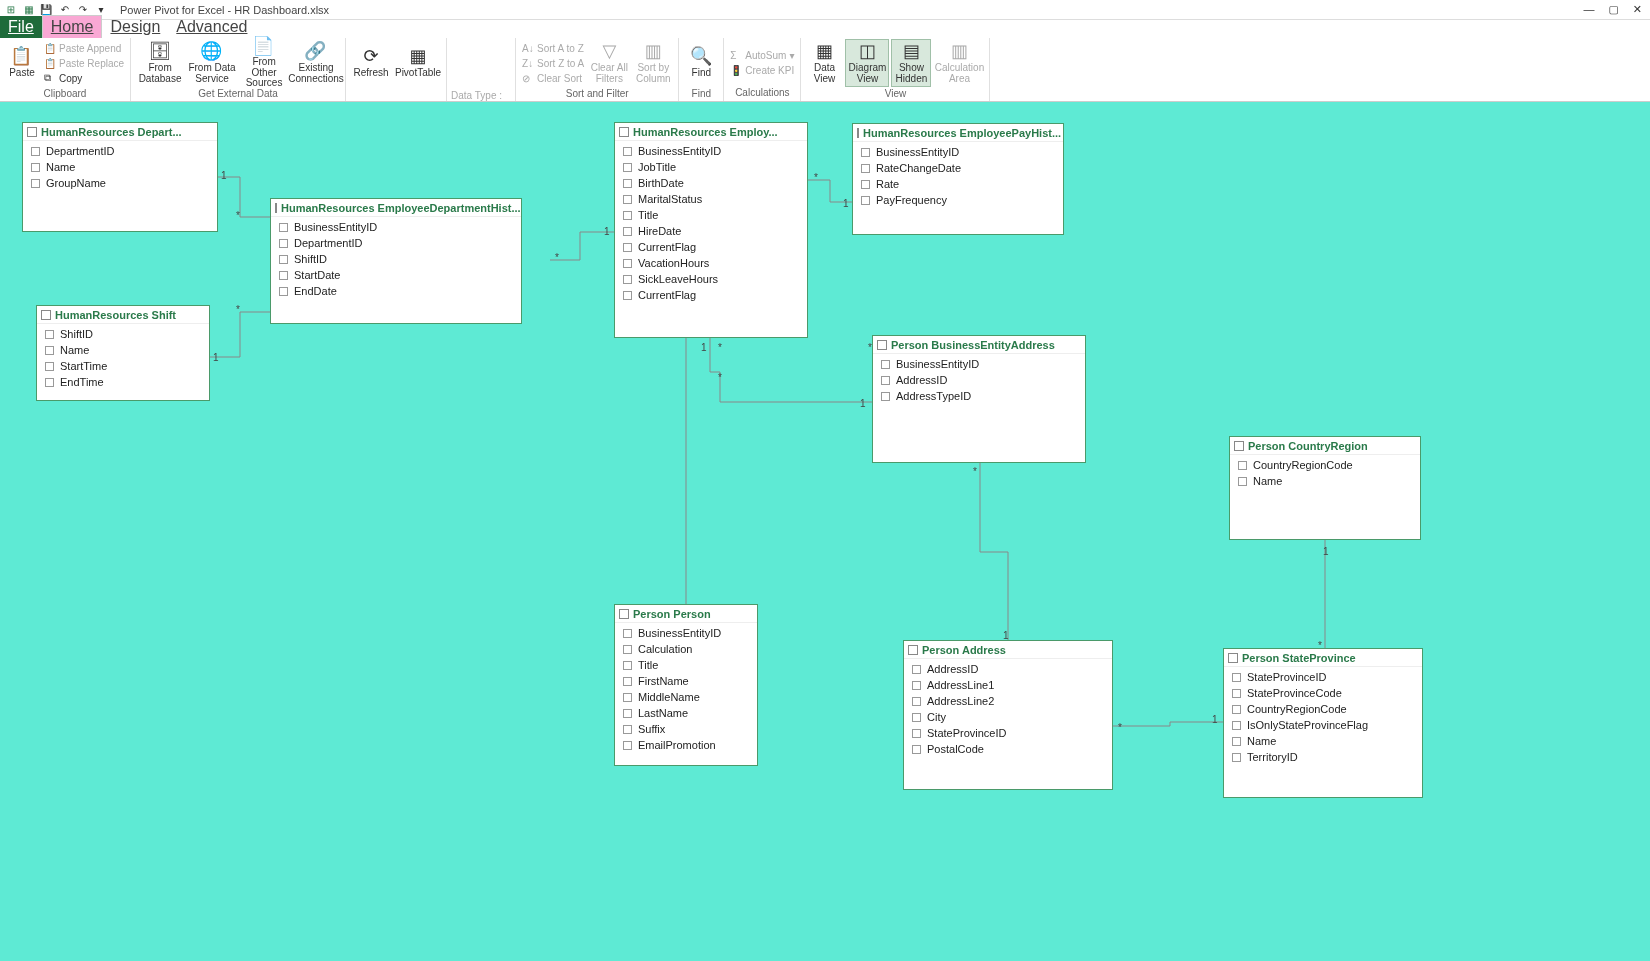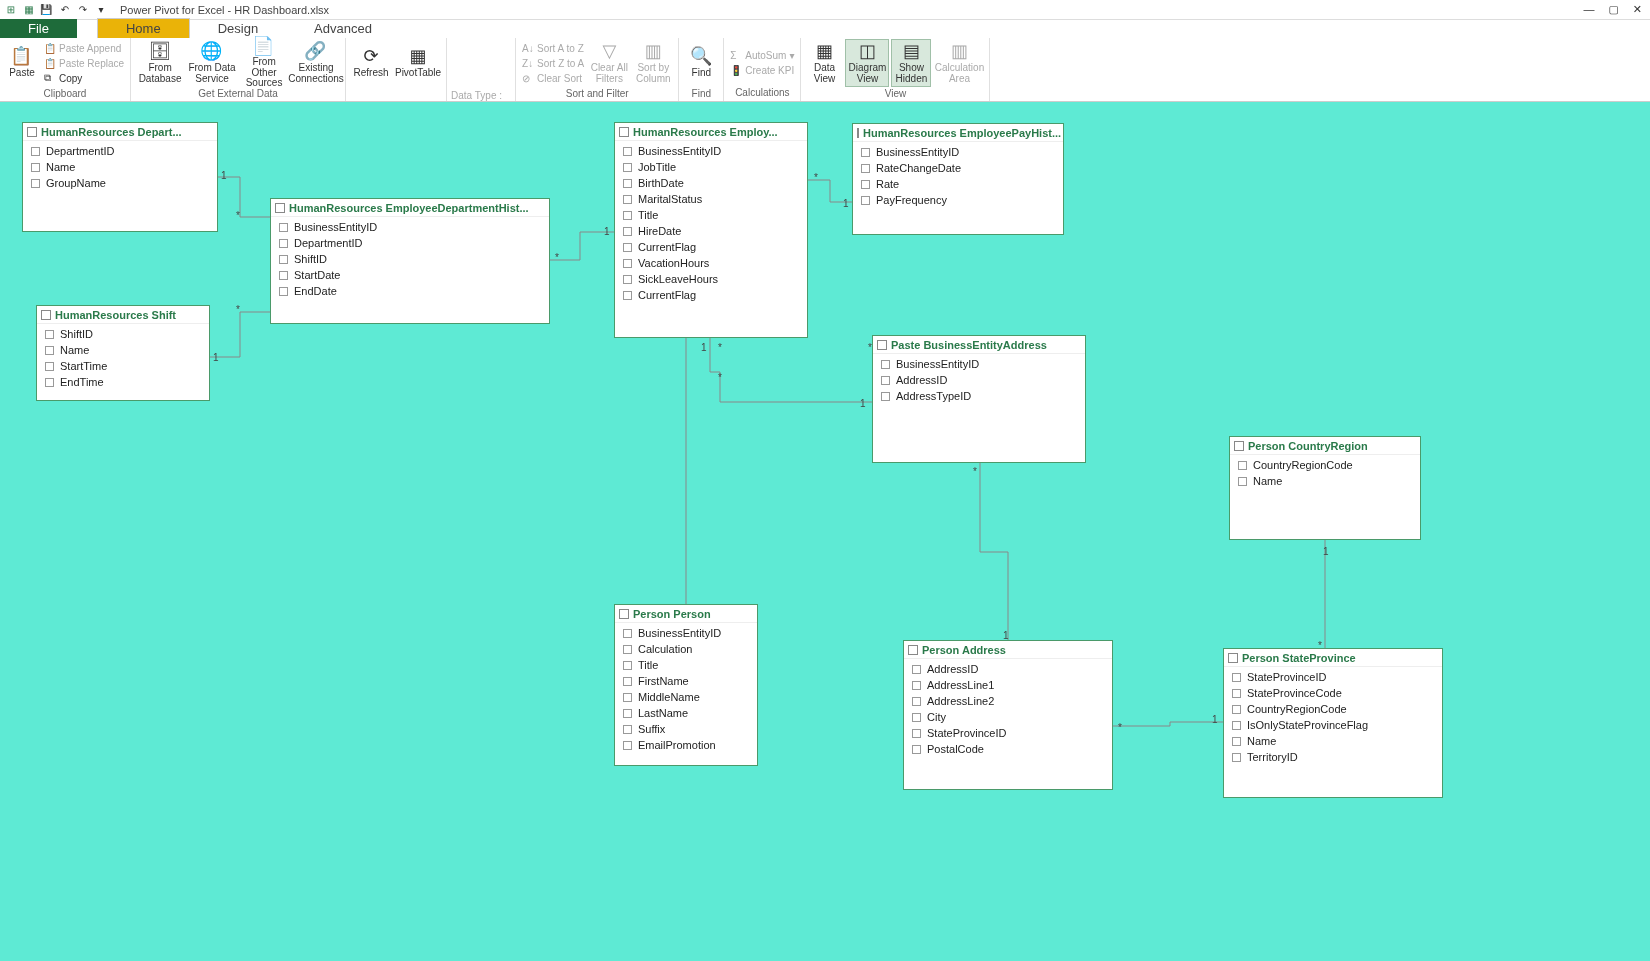--- a/index.html
+++ b/index.html
@@ -6,23 +6,23 @@
 body{background:#e8e8e8;width:1650px;height:961px;overflow:hidden;font-size:11px;color:#333;}
 
 .titlebar{height:20px;background:#fff;display:flex;align-items:center;padding:0 4px;border-bottom:1px solid #ddd;}
 .titlebar .left{display:flex;align-items:center;gap:4px;}
 .titlebar .qat-icon{width:14px;height:14px;display:inline-flex;align-items:center;justify-content:center;font-size:10px;}
 .titlebar .title{margin-left:8px;color:#444;}
 .titlebar .winctl{margin-left:auto;display:flex;gap:14px;padding-right:4px;}
 .titlebar .winctl span{font-size:11px;cursor:default;}
 
 .tabs{height:18px;background:#fff;display:flex;align-items:flex-end;}
-.tab{padding:2px 28px;font-size:13px;color:#444;cursor:pointer;}
+.tab{padding:2px 8px;font-size:16px;color:#444;cursor:pointer;text-decoration:underline;}
 .tab.file{background:#1e6b3a;color:#fff;}
-.tab.active{border:1px solid #ccc;border-bottom:none;background:#eab308;margin-left:20px;}
+.tab.active{border:1px solid #ccc;border-bottom:none;background:#f9a8d4;}
 
 .ribbon{height:64px;background:#fff;border-bottom:1px solid #ccc;display:flex;}
 .group{border-right:1px solid #e0e0e0;display:flex;flex-direction:column;height:100%;}
 .group .body{flex:1;display:flex;align-items:center;padding:1px 4px;gap:2px;}
 .group .label{height:14px;text-align:center;font-size:10px;color:#666;}
 .bigbtn{display:flex;flex-direction:column;align-items:center;justify-content:center;gap:1px;width:50px;height:48px;cursor:pointer;font-size:10px;text-align:center;line-height:1.05;}
 .bigbtn .icon{font-size:18px;height:20px;}
 .smallbtns{display:flex;flex-direction:column;gap:1px;}
 .smallbtn{display:flex;align-items:center;gap:3px;font-size:10px;cursor:pointer;height:14px;padding:0 2px;}
 .smallbtn .icon{width:12px;font-size:10px;}
@@ -264,21 +264,21 @@
         <div class="col">
           <span class="cicon"></span>
           <span>Name</span>
         </div>
         <div class="col">
           <span class="cicon"></span>
           <span>GroupName</span>
         </div>
       </div>
     </div>
-    <div class="table" style="left: 270px; top: 96px; width: 280px; min-height: 126px;">
+    <div class="table" style="left: 270px; top: 96px; width: 252px; min-height: 126px;">
       <div class="thead">
         <span class="ticon"></span>
         <span>HumanResources EmployeeDepartmentHist...</span>
       </div>
       <div class="cols">
         <div class="col">
           <span class="cicon"></span>
           <span>BusinessEntityID</span>
         </div>
         <div class="col">
@@ -391,21 +391,21 @@
         </div>
         <div class="col">
           <span class="cicon"></span>
           <span>PayFrequency</span>
         </div>
       </div>
     </div>
     <div class="table" style="left: 872px; top: 233px; width: 214px; min-height: 128px;">
       <div class="thead">
         <span class="ticon"></span>
-        <span>Paste BusinessEntityAddress</span>
+        <span>Person BusinessEntityAddress</span>
       </div>
       <div class="cols">
         <div class="col">
           <span class="cicon"></span>
           <span>BusinessEntityID</span>
         </div>
         <div class="col">
           <span class="cicon"></span>
           <span>AddressID</span>
         </div>
@@ -496,21 +496,21 @@
         <div class="col">
           <span class="cicon"></span>
           <span>CountryRegionCode</span>
         </div>
         <div class="col">
           <span class="cicon"></span>
           <span>Name</span>
         </div>
       </div>
     </div>
-    <div class="table" style="left: 1223px; top: 546px; width: 220px; min-height: 150px;">
+    <div class="table" style="left: 1223px; top: 546px; width: 200px; min-height: 150px;">
       <div class="thead">
         <span class="ticon"></span>
         <span>Person StateProvince</span>
       </div>
       <div class="cols">
         <div class="col">
           <span class="cicon"></span>
           <span>StateProvinceID</span>
         </div>
         <div class="col">

